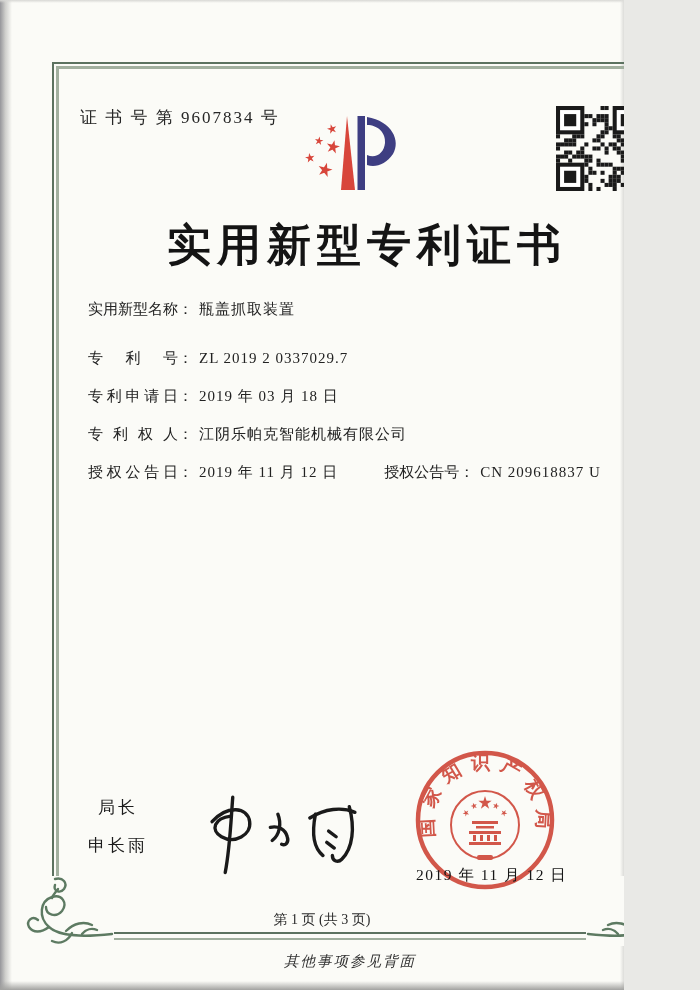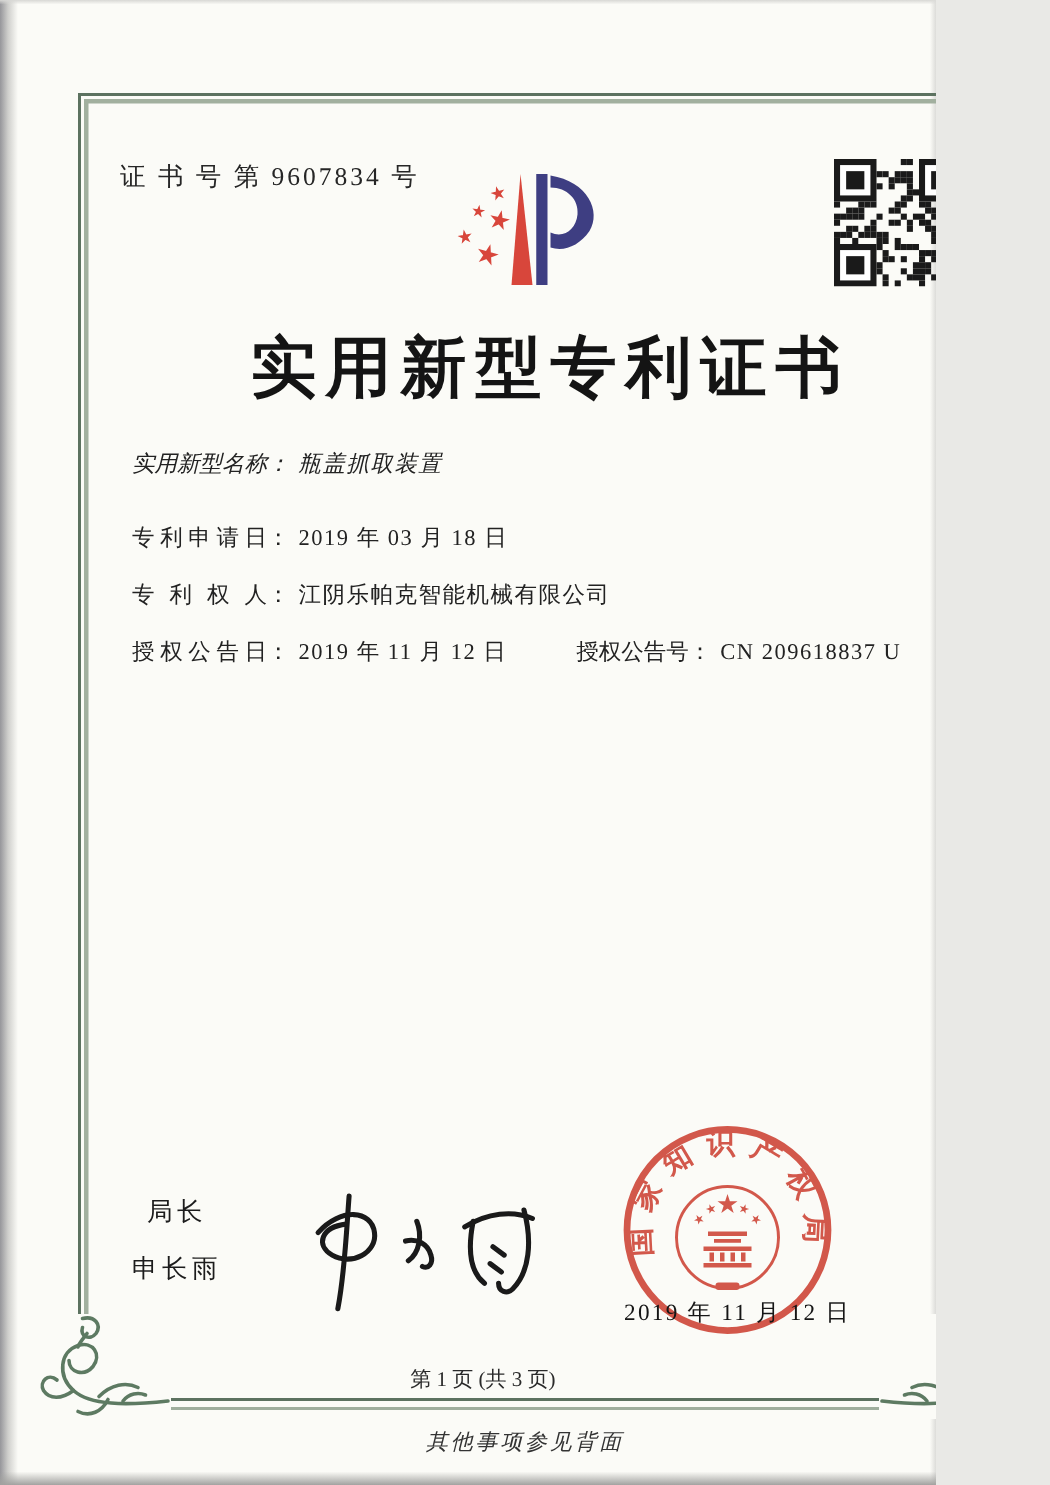--- a/index.html
+++ b/index.html
@@ -24,21 +24,21 @@
   .flourish{position:absolute;width:92px;height:70px;background:#fbfbf7;}
   .flourish.fl-left{left:22px;top:876px;}
   .flourish.fl-right{left:586px;top:876px;transform:scaleX(-1);}
   .cert-number{position:absolute;left:80px;top:106px;font-size:17px;letter-spacing:2px;color:#262626;}
   .logo{position:absolute;left:288px;top:104px;width:120px;height:95px;}
   .qr{position:absolute;left:556px;top:106px;width:85px;height:85px;}
   .title{position:absolute;left:17px;top:216px;width:700px;text-align:center;
     font-size:44px;font-weight:700;letter-spacing:6px;color:#141414;}
   .fields{position:absolute;left:88px;top:300px;width:540px;font-size:15px;color:#222;}
   .field-row{height:20px;margin-bottom:18px;white-space:nowrap;}
-  .field-row.first{margin-bottom:29px;font-style:italic;}
+  .field-row.first{margin-bottom:29px;}
   .flabel{display:inline-block;width:90px;text-align:justify;text-align-last:justify;vertical-align:bottom;}
   .fcolon{display:inline-block;margin-right:6px;}
   .fvalue{letter-spacing:1px;}
   .flabel2{display:inline-block;margin-left:46px;}
   .body-text{position:absolute;left:88px;top:590px;width:524px;font-size:15px;line-height:19.5px;
     text-align:justify;word-break:break-all;color:#2b2b2b;}
   .body-text p{margin:0;text-indent:2em;}
   .officer{position:absolute;left:88px;top:796px;font-size:17px;color:#1c1c1c;text-align:center;}
   .officer div{margin-bottom:15px;letter-spacing:3px;}
   .signature{position:absolute;left:196px;top:786px;width:175px;height:94px;}
@@ -267,20 +267,23 @@
       </svg>
   </div>
 
   <div class="title">实用新型专利证书</div>
 
   <div class="fields">
     <div class="field-row first">
       <span class="flabel">实用新型名称</span><span class="fcolon">：</span><span class="fvalue">瓶盖抓取装置</span>
     </div>
     <div class="field-row">
+      <span class="flabel">专利号</span><span class="fcolon">：</span><span class="fvalue">ZL 2019 2 0337029.7</span>
+    </div>
+    <div class="field-row">
       <span class="flabel">专利申请日</span><span class="fcolon">：</span><span class="fvalue">2019 年 03 月 18 日</span>
     </div>
     <div class="field-row">
       <span class="flabel">专利权人</span><span class="fcolon">：</span><span class="fvalue">江阴乐帕克智能机械有限公司</span>
     </div>
     <div class="field-row">
       <span class="flabel">授权公告日</span><span class="fcolon">：</span><span class="fvalue">2019 年 11 月 12 日</span><span class="flabel2">授权公告号</span><span class="fcolon">：</span><span class="fvalue">CN 209618837 U</span>
     </div>
   </div>
 

